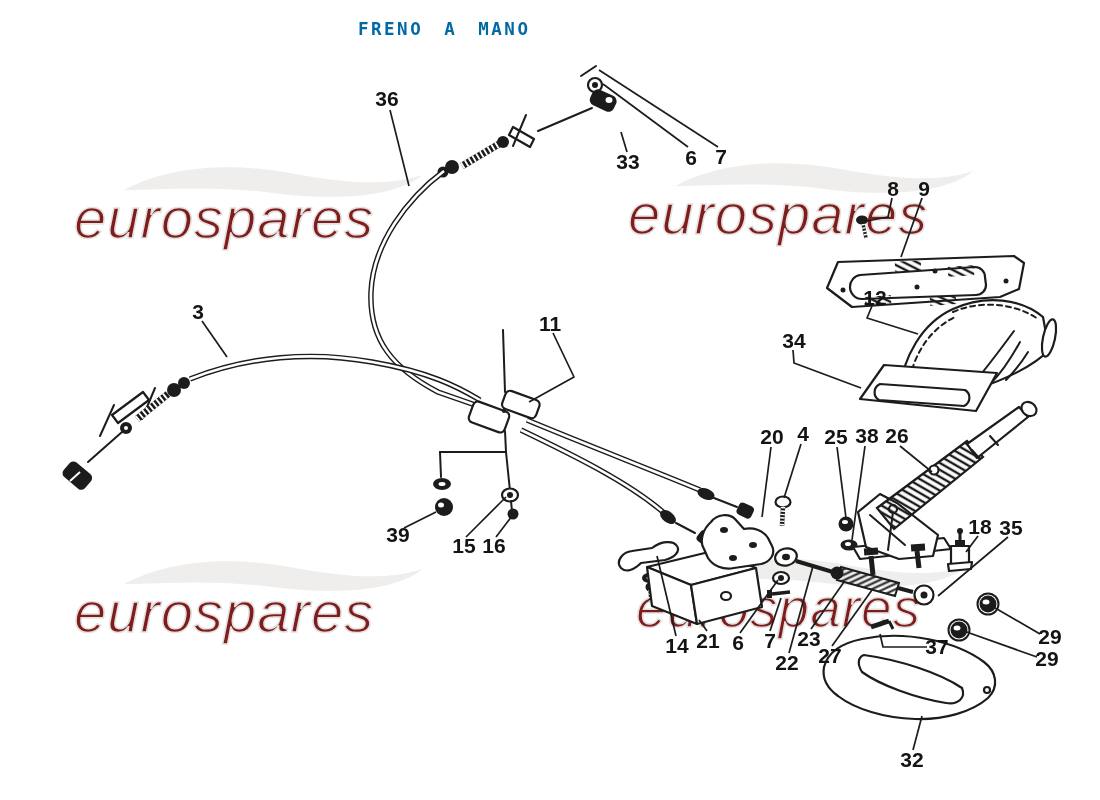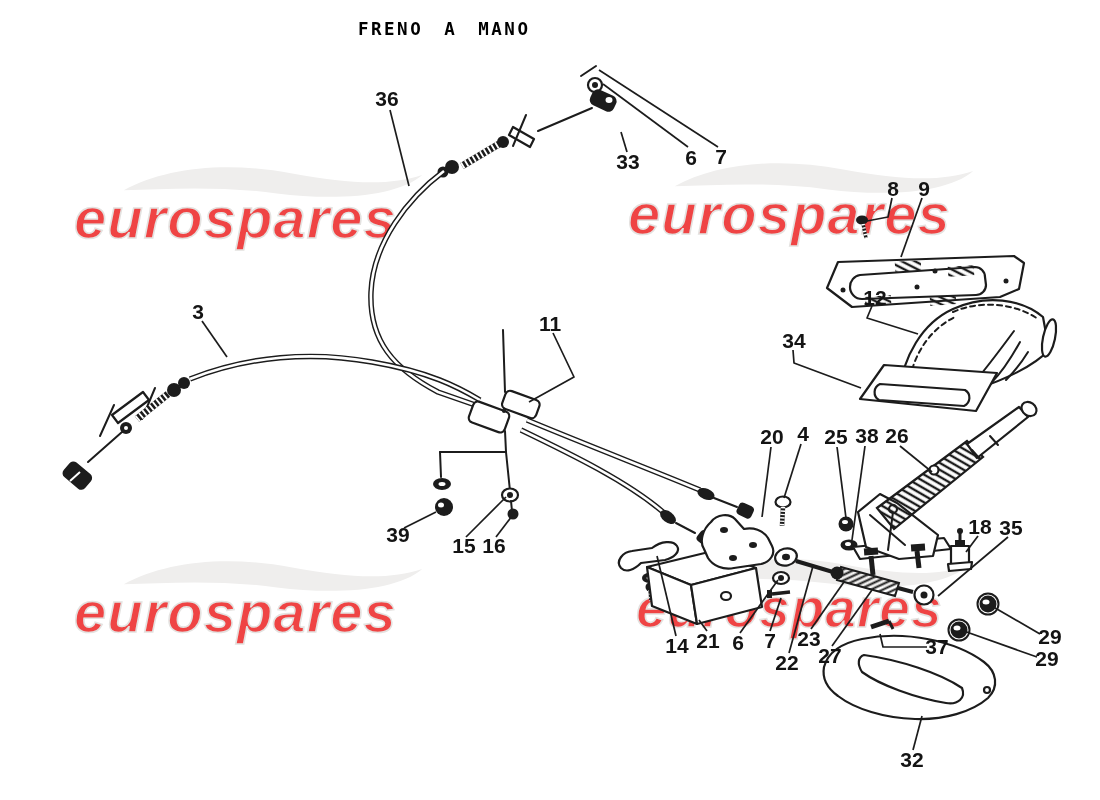--- a/index.html
+++ b/index.html
@@ -4,29 +4,29 @@
 <style>
   html,body{margin:0;padding:0;}
   body{
     width:1100px;height:800px;background:#ffffff;position:relative;
     overflow:hidden;font-family:"Liberation Sans", sans-serif;
   }
   .page-title{
     position:absolute;left:358px;top:19px;width:420px;
     font-family:"DejaVu Sans Mono", monospace;
     font-weight:bold;font-size:17.5px;letter-spacing:2.5px;word-spacing:8px;
-    color:#000000;
+    color:#0369a1;
   }
   .watermark{position:absolute;pointer-events:none;}
   .watermark .swoosh{position:absolute;left:0;top:0;}
   .wm-text{
     position:absolute;left:0;top:26px;white-space:nowrap;
     font-family:"Liberation Sans", sans-serif;
-    font-style:italic;font-weight:bold;font-size:58px;letter-spacing:1px;
-    color:#ef4444;
+    font-style:italic;font-weight:normal;font-size:58px;letter-spacing:1px;
+    color:#7f1d1d;
     -webkit-text-stroke:1.6px #e4e2e0;
   }
   .wm-tl{left:74px;top:158px;width:400px;height:90px;}
   .wm-tr{left:628px;top:154px;width:395px;height:90px;}
   .wm-bl{left:74px;top:552px;width:400px;height:90px;}
   .wm-br{left:636px;top:550px;width:380px;height:90px;}
   .wm-br .wm-text{font-size:55px;}
   svg.diagram{position:absolute;left:0;top:0;}
   .art{stroke:#1c1c1c;fill:none;stroke-width:2;stroke-linecap:round;stroke-linejoin:round;}
   .artw{stroke:#1c1c1c;fill:#ffffff;stroke-width:2.2;stroke-linejoin:round;}

